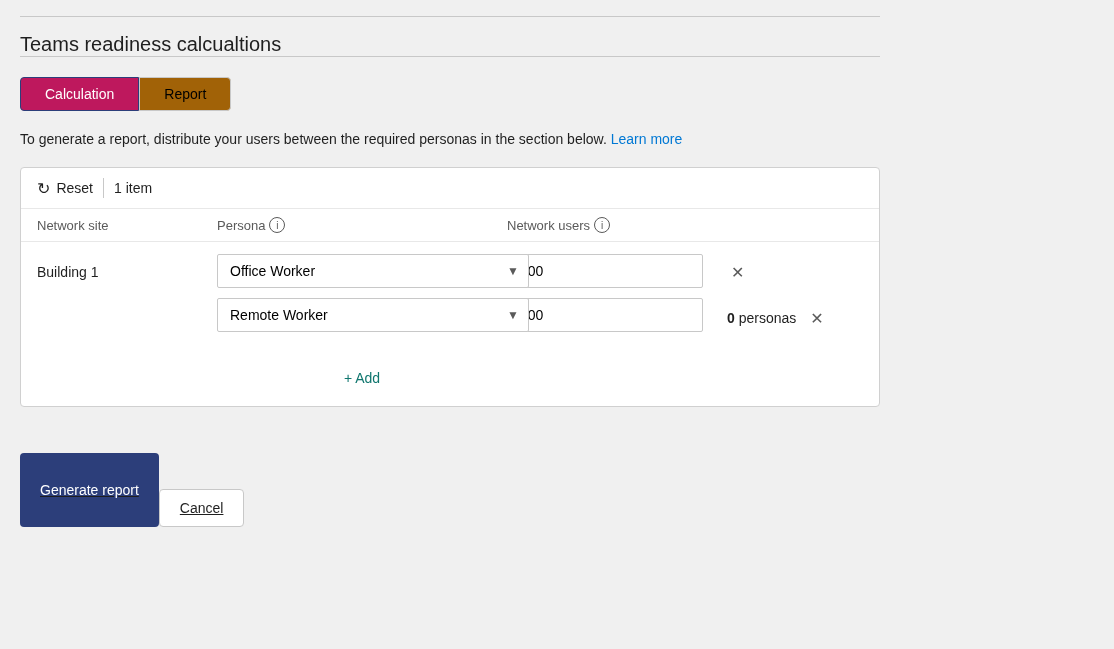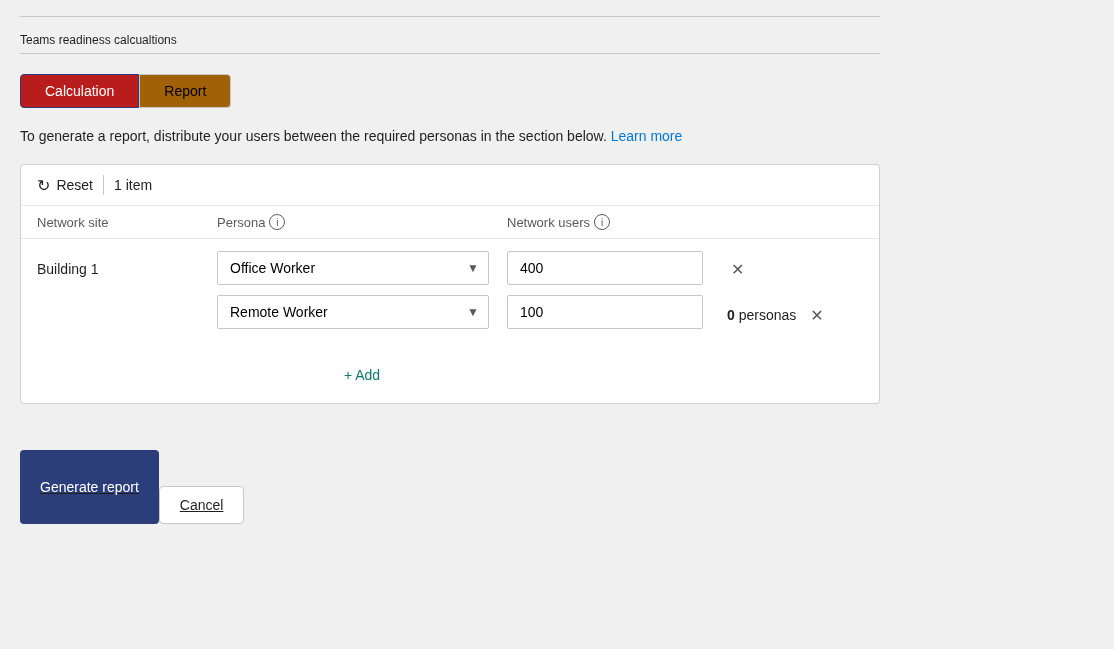--- a/index.html
+++ b/index.html
@@ -20,42 +20,41 @@
       font-weight: 600;
       color: #1f1f1f;
       margin-bottom: 8px;
     }
     .title-divider {
       border: none;
       border-top: 1px solid #c8c8c8;
       margin-bottom: 16px;
     }
     .subtitle {
-      font-size: 12px;
-      color: #1f1f1f;
-      margin-bottom: 6px;
+      font-size: 20px;
+      color: #1f1f1f;
     }
     .subtitle-divider {
       border: none;
       border-top: 1px solid #c8c8c8;
       margin-bottom: 20px;
     }
     .tabs-container {
       display: flex;
       margin-bottom: 20px;
     }
     .tab {
       padding: 8px 24px;
       border: 1px solid #c8c8c8;
       cursor: pointer;
       font-size: 14px;
       background: #a16207;
     }
     .tab.active {
-      background: #b91c1c;
+      background: #be185d;
       color: white;
       border-color: #2c3e7a;
     }
     .tab:first-child {
       border-radius: 4px 0 0 4px;
     }
     .tab:last-child {
       border-radius: 0 4px 4px 0;
     }
     .description-text {
@@ -151,21 +150,21 @@
       flex-direction: column;
       gap: 10px;
     }
     .actions-cells {
       display: flex;
       flex-direction: column;
       gap: 10px;
     }
     .select-wrapper {
       position: relative;
-      width: 272px;
+      width: 312px;
     }
     .persona-select {
       width: 100%;
       padding: 8px 32px 8px 12px;
       border: 1px solid #c8c8c8;
       border-radius: 2px;
       background: white;
       font-size: 14px;
       appearance: none;
       cursor: pointer;

